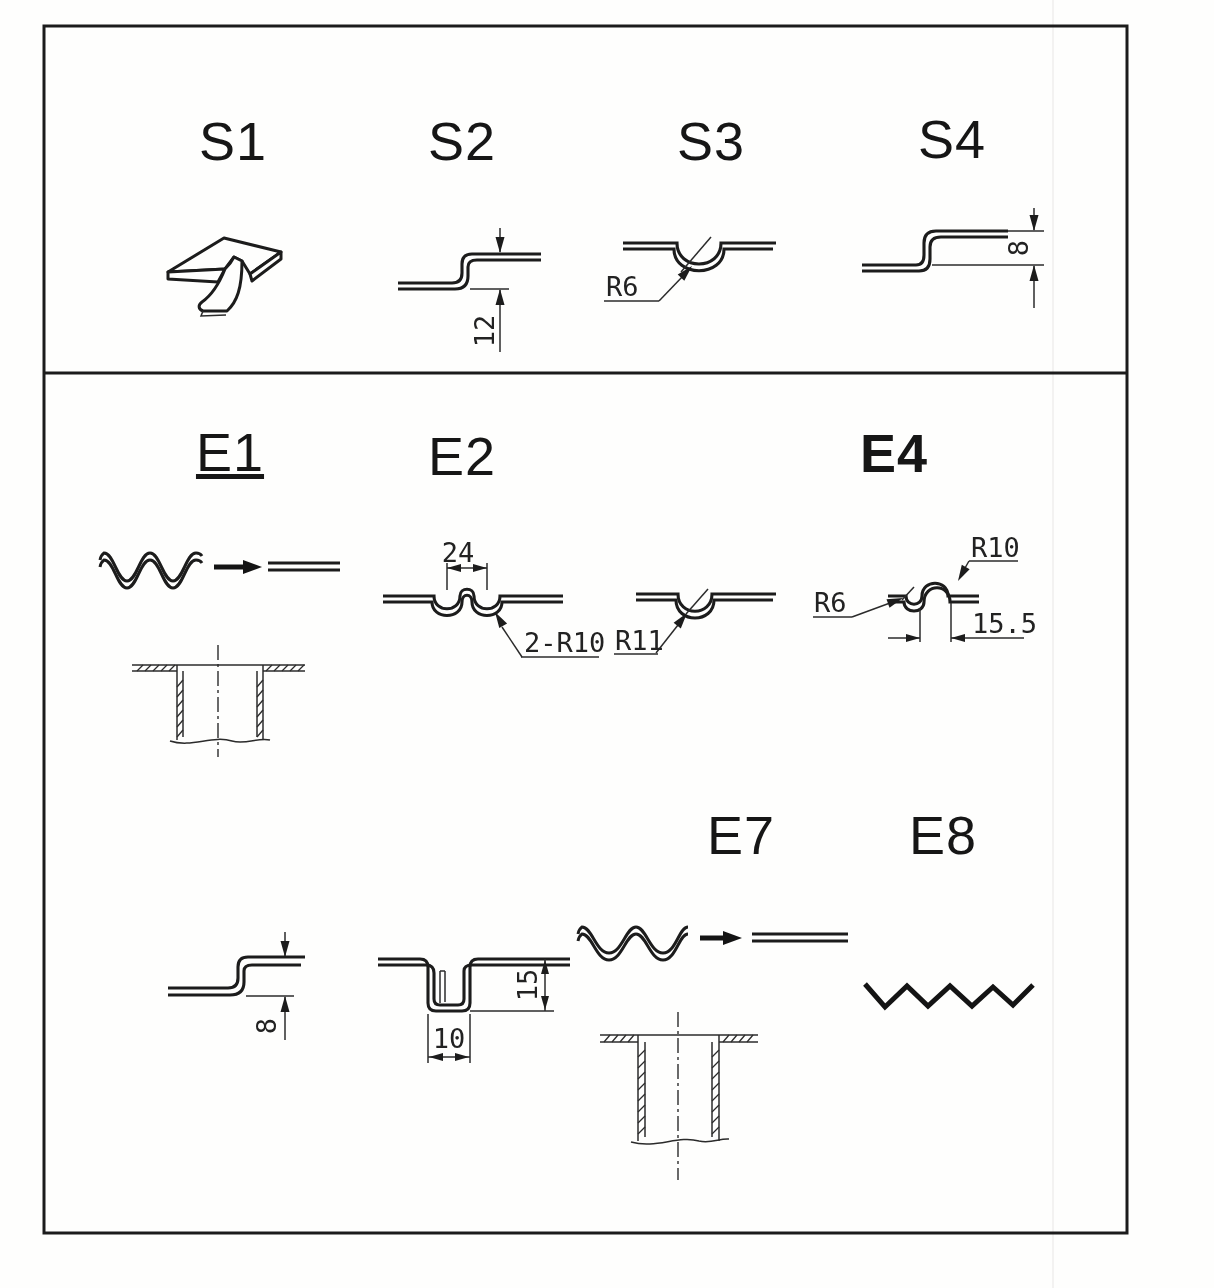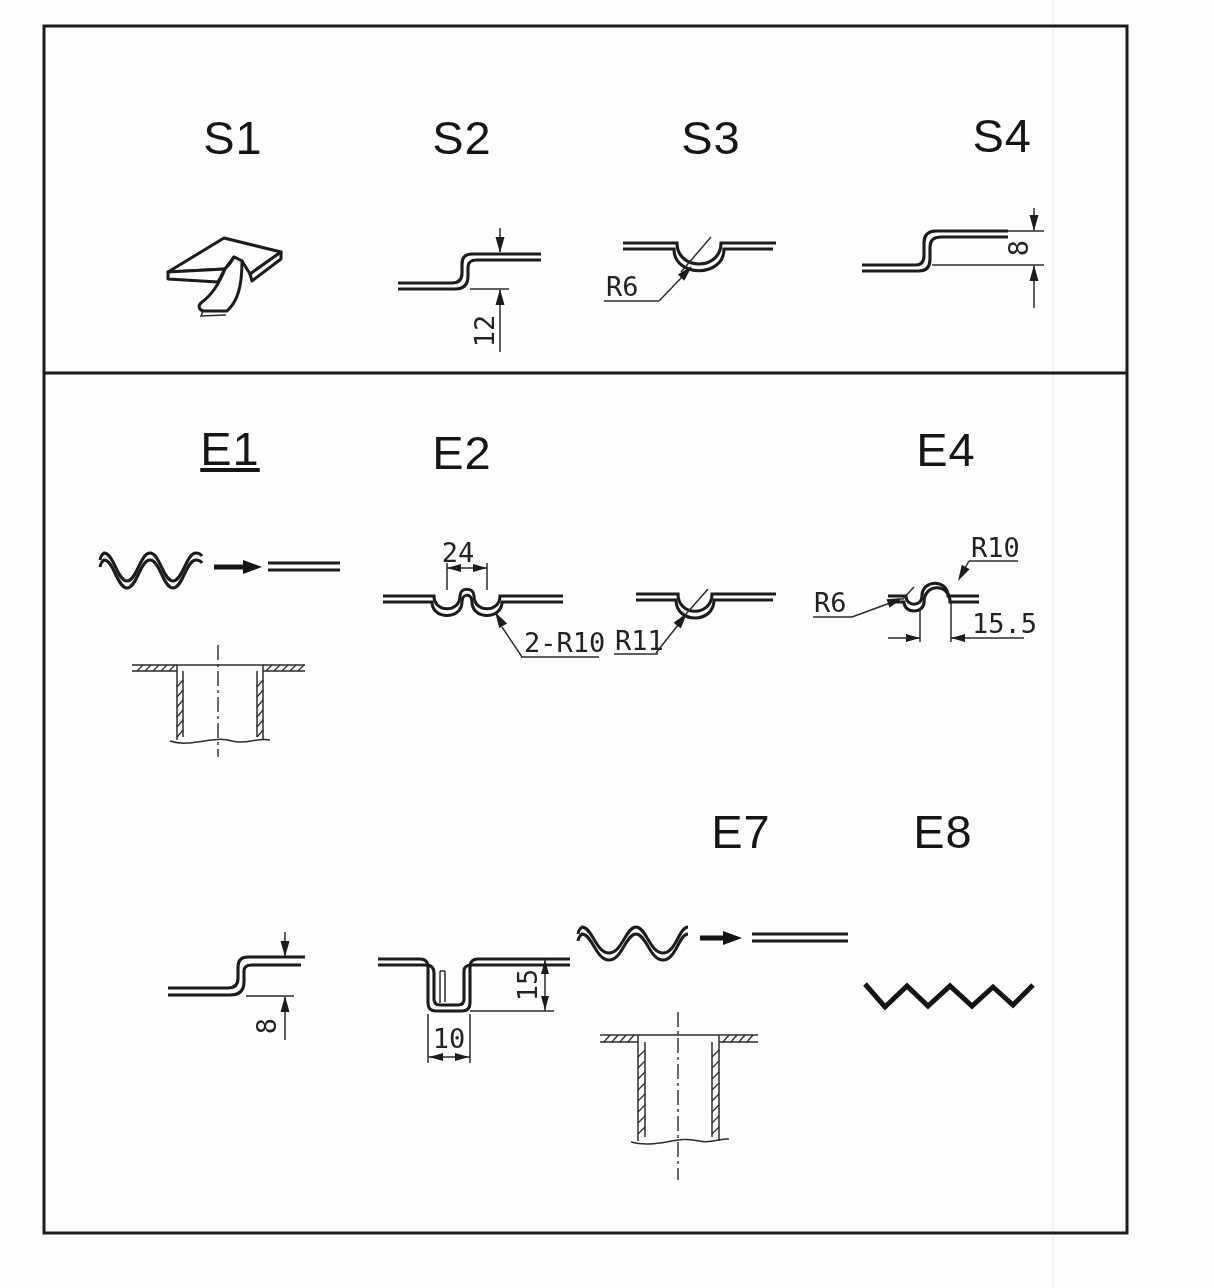--- a/index.html
+++ b/index.html
@@ -9,21 +9,21 @@
     background:#fefefd;
     font-family:"Liberation Sans", sans-serif;
     overflow:hidden;
   }
   .scan-artifact{
     position:absolute;top:0;left:1052px;width:2px;height:1288px;
     background:rgba(60,55,45,0.06);
   }
   .cell-label{
     position:absolute;width:160px;text-align:center;
-    font-size:47px;font-weight:500;color:#161616;
+    font-size:54px;font-weight:500;color:#161616;
     letter-spacing:1px;
     font-family:"Liberation Sans", sans-serif;
   }
   svg{position:absolute;left:0;top:0;}
   .profile{fill:none;stroke:#1c1c1c;stroke-width:3.1;stroke-linecap:butt;}
   .thin{fill:none;stroke:#2b2b2b;stroke-width:1.5;}
   .hatch{stroke:#2b2b2b;stroke-width:1.3;}
   .center{fill:none;stroke:#2b2b2b;stroke-width:1.4;stroke-dasharray:15 4 3 4;}
   .ah{fill:#1c1c1c;stroke:none;}
   .dim{
@@ -261,22 +261,22 @@
 
     <g>
       <polyline class="zig" points="865,984 885,1007 907,986 928,1006 950,986 972,1006 993,987 1013,1005 1033,985"></polyline>
     </g>
 
   </svg>
 
   <div class="cell-label" style="left:153px;top:110px;">S1</div>
   <div class="cell-label" style="left:382px;top:110px;">S2</div>
   <div class="cell-label" style="left:631px;top:110px;">S3</div>
-  <div class="cell-label" style="left:872px;top:108px;text-align:right;">S4</div>
+  <div class="cell-label" style="left:872px;top:108px;">S4</div>
 
   <div class="cell-label" style="left:150px;top:421px;text-decoration:underline;">E1</div>
   <div class="cell-label" style="left:382px;top:425px;text-align:center;">E2</div>
-  <div class="cell-label" style="left:866px;top:422px;">E4</div>
+  <div class="cell-label" style="left:814px;top:422px;font-weight:bold;">E4</div>
 
   <div class="cell-label" style="left:661px;top:804px;">E7</div>
   <div class="cell-label" style="left:863px;top:804px;">E8</div>
 
 </div>
 
 </body></html>

